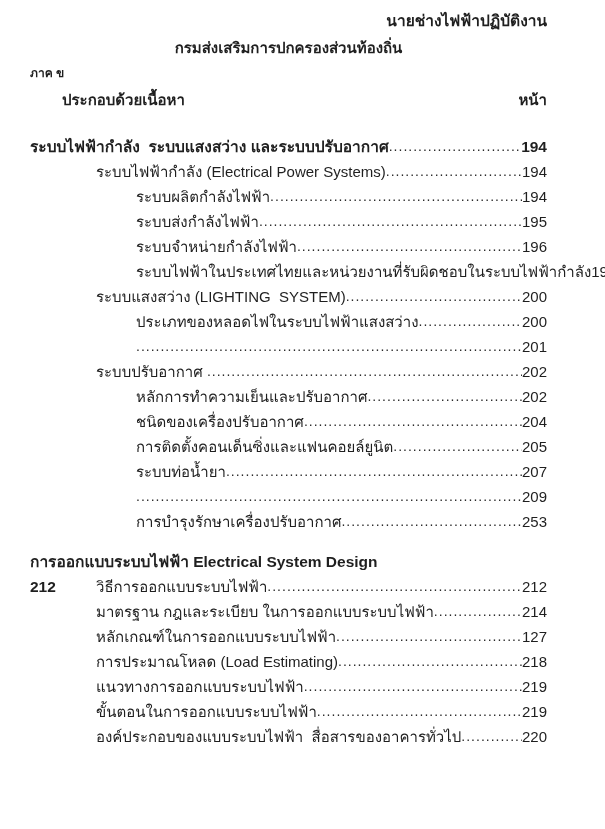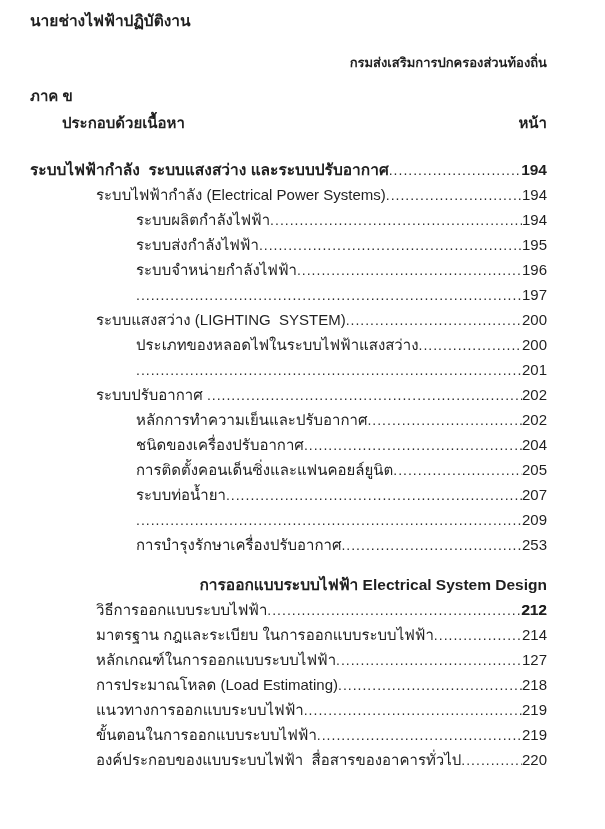--- a/index.html
+++ b/index.html
@@ -10,40 +10,40 @@
     font-family: "Liberation Sans", "DejaVu Sans", sans-serif;
     color: #1f1f1f;
     overflow: hidden;
   }
   .page {
     width: 605px;
     height: 829px;
     padding: 8px 58px 0 30px;
   }
   .doc-title {
-    text-align: left;
+    text-align: right;
     font-weight: bold;
     font-size: 15.5px;
     line-height: 21px;
     margin-top: 2px;
     white-space: pre;
   }
   .doc-subtitle {
-    text-align: right;
-    font-weight: bold;
-    font-size: 13px;
+    text-align: center;
+    font-weight: bold;
+    font-size: 15px;
     line-height: 21px;
-    margin-top: 21px;
+    margin-top: 6px;
     white-space: pre;
   }
   .part-label {
     font-weight: bold;
-    font-size: 15px;
+    font-size: 12px;
     line-height: 20px;
-    margin-top: 13px;
+    margin-top: 5px;
     white-space: pre;
   }
   .contents-header {
     display: flex;
     justify-content: space-between;
     font-weight: bold;
     font-size: 15px;
     line-height: 20px;
     margin-top: 7px;
     white-space: pre;
@@ -52,21 +52,20 @@
   ol.toc {
     list-style: none;
     margin-top: 24px;
   }
   .toc-row {
     display: flex;
     height: 25px;
     line-height: 25px;
     font-size: 15px;
     white-space: pre;
-    align-items: flex-end;
   }
   .toc-row.level-1 { padding-left: 66px; }
   .toc-row.level-2 { padding-left: 106px; }
   .toc-row.bold { font-weight: bold; font-size: 15.5px; }
   .toc-row.gap-before { margin-top: 15px; flex-direction: column; }
   .toc-label { flex: 0 0 auto; }
   .toc-dots {
     flex: 1 1 auto;
     overflow: hidden;
     font-weight: normal;
@@ -108,20 +107,21 @@
     <span class="toc-label">ระบบส่งกำลังไฟฟ้า</span>
     <span class="toc-dots">................................................................................................................................................................................................................................................</span>
     <span class="toc-page">195</span>
   </li>
       <li class="toc-row level-2">
     <span class="toc-label">ระบบจำหน่ายกำลังไฟฟ้า</span>
     <span class="toc-dots">................................................................................................................................................................................................................................................</span>
     <span class="toc-page">196</span>
   </li>
       <li class="toc-row level-2">
+    <span class="toc-label">ระบบไฟฟ้าในประเทศไทยและหน่วยงานที่รับผิดชอบในระบบไฟฟ้ากำลัง</span>
     <span class="toc-dots">................................................................................................................................................................................................................................................</span>
     <span class="toc-page">197</span>
   </li>
       <li class="toc-row level-1">
     <span class="toc-label">ระบบแสงสว่าง (LIGHTING  SYSTEM)</span>
     <span class="toc-dots">................................................................................................................................................................................................................................................</span>
     <span class="toc-page">200</span>
   </li>
       <li class="toc-row level-2">
     <span class="toc-label">ประเภทของหลอดไฟในระบบไฟฟ้าแสงสว่าง</span>

